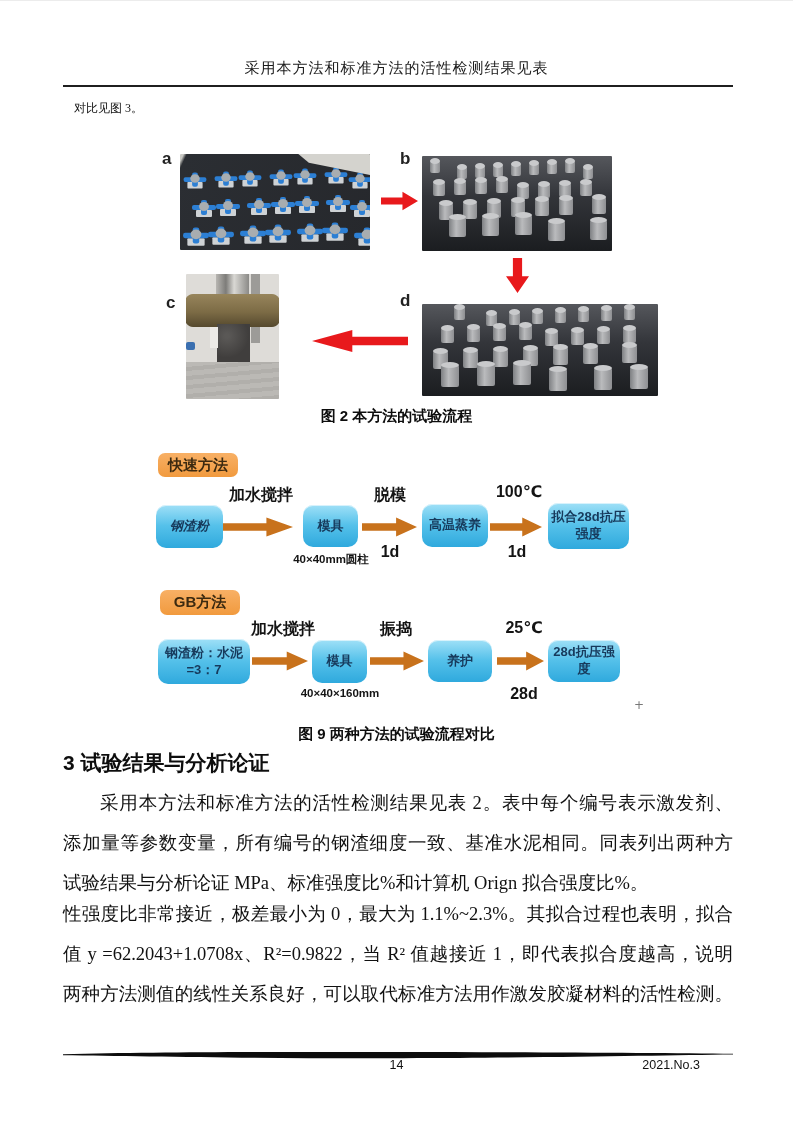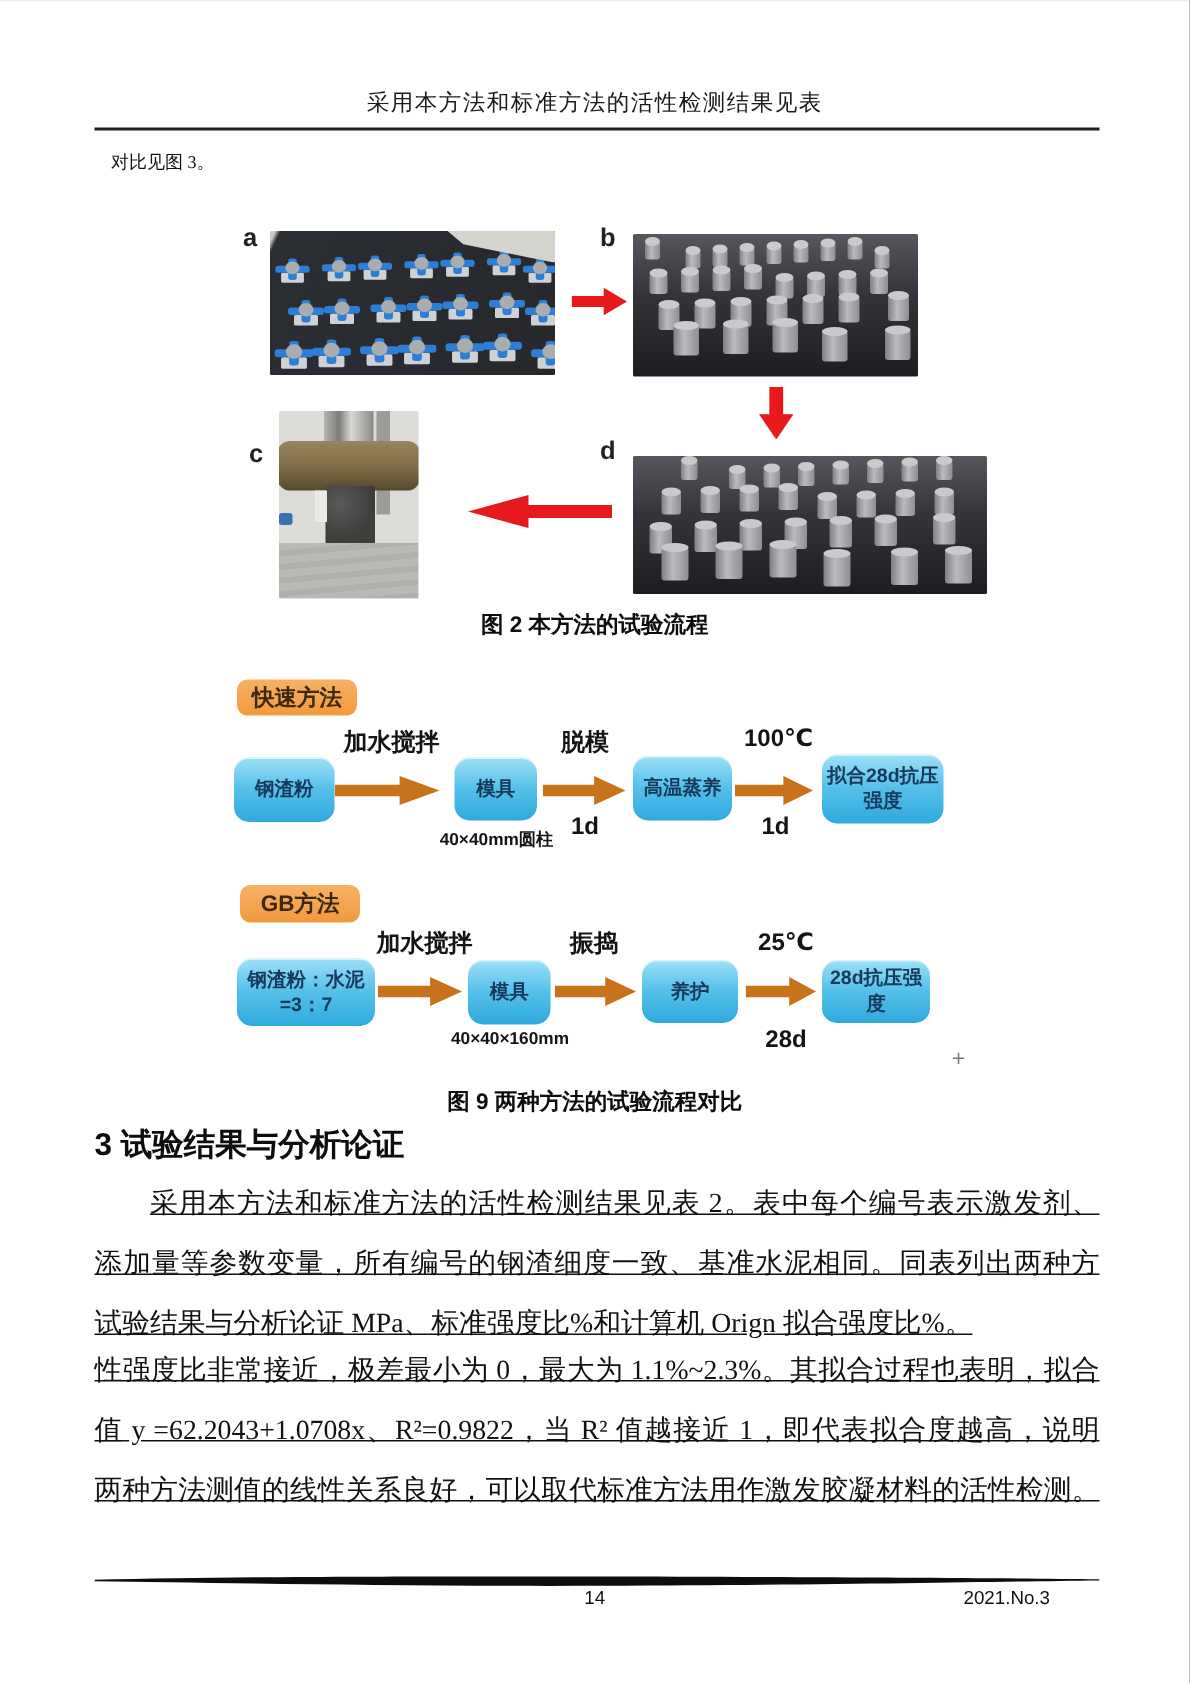--- a/index.html
+++ b/index.html
@@ -7,21 +7,21 @@
     position:relative;width:793px;height:1122px;margin:0 auto;background:#ffffff;
     font-family:"Liberation Serif","DejaVu Serif",serif;color:#111;overflow:hidden;
     border-top:1px solid #ececec;
   }
   .abs{position:absolute;}
   
   .running-title{top:58px;left:0;width:100%;text-align:center;font-size:15px;letter-spacing:1px;color:#1a1a1a;}
   .header-rule{top:84px;left:63px;width:670px;height:2px;background:#1f1f1f;}
   
   .intro{top:94px;left:74px;width:670px;font-size:12px;line-height:26px;}
-  .para{left:63px;width:670px;font-size:18.5px;line-height:40px;text-decoration:underline;}
+  .para{left:63px;width:670px;font-size:18.5px;line-height:40px;}
   .para .bl{white-space:normal;}
   .jline{text-align:justify;text-align-last:justify;}
   .indent{padding-left:37px;box-sizing:border-box;}
   .section-heading{top:748px;left:63px;font-family:"Liberation Sans","DejaVu Sans",sans-serif;
     font-weight:bold;font-size:21px;color:#0d0d0d;}
   
   .fig2{top:140px;left:150px;width:520px;height:268px;}
   .panel-label{font-family:"Liberation Sans","DejaVu Sans",sans-serif;font-weight:bold;font-size:17px;color:#222;}
   .photo{position:absolute;overflow:hidden;border-radius:1px;}
   .photo-a{background:linear-gradient(115deg,#c9c9c4 0%,#c9c9c4 1.5%,#2b2e33 3%,#26282c 100%);}
@@ -293,21 +293,21 @@
         <i class="cyl" style="left: 208px; top: 63px; width: 18px; height: 22px;"></i>
       </div>
 
     <div class="blockarrow ar-left" style="left:162px;top:188px;width:96px;height:24px;"></div>
   </div>
   <div class="abs fig-caption" style="top:406px;">图 2  本方法的试验流程</div>
 
   <div class="abs fig3">
 
     <div class="method-pill" style="left:8px;top:4px;width:80px;height:24px;">快速方法</div>
-    <div class="bluebox" style="left:6px;top:56px;width:67px;height:43px;">钢渣粉</div>
+    <div class="bluebox" style="left:6px;top:56px;width:67px;height:43px;font-style:italic;">钢渣粉</div>
     <div class="flow-lbl" style="left:78px;top:36px;width:66px;">加水搅拌</div>
     <div class="flow-arrow" style="left:73px;top:66px;width:70px;"></div>
     <div class="bluebox" style="left:153px;top:56px;width:55px;height:42px;">模具</div>
     <div class="flow-note" style="left:140px;top:103px;width:82px;">40×40mm圆柱</div>
     <div class="flow-lbl" style="left:214px;top:36px;width:52px;">脱模</div>
     <div class="flow-arrow" style="left:212px;top:66px;width:55px;"></div>
     <div class="flow-lbl" style="left:214px;top:94px;width:52px;">1d</div>
     <div class="bluebox" style="left:272px;top:55px;width:66px;height:43px;">高温蒸养</div>
     <div class="flow-lbl" style="left:340px;top:33px;width:58px;">100℃</div>
     <div class="flow-arrow" style="left:340px;top:66px;width:52px;"></div>

